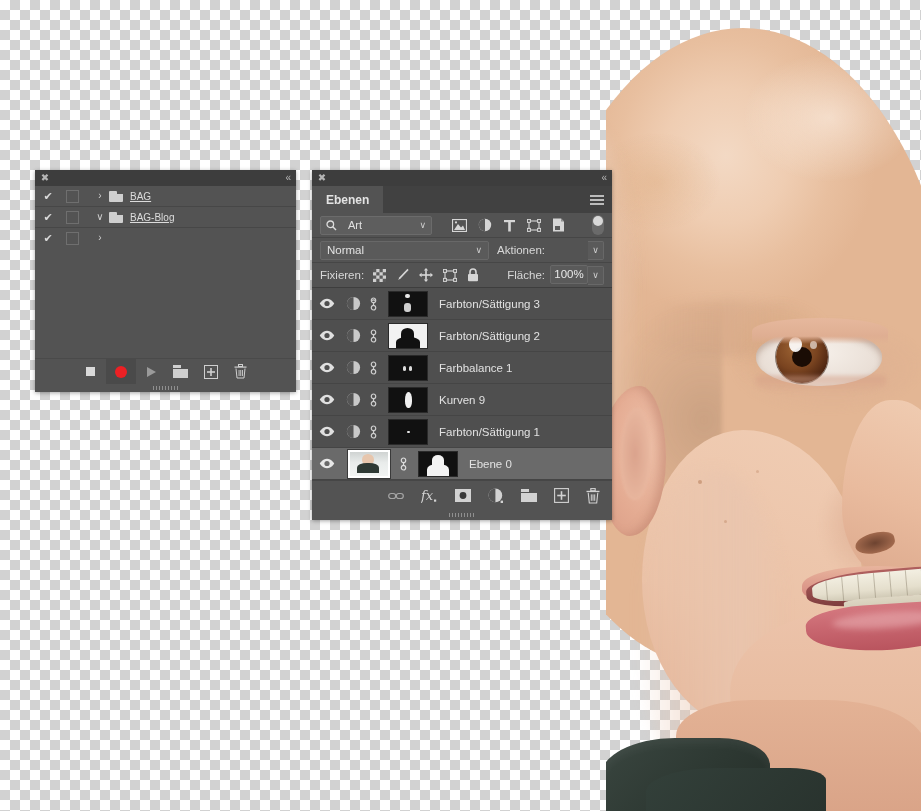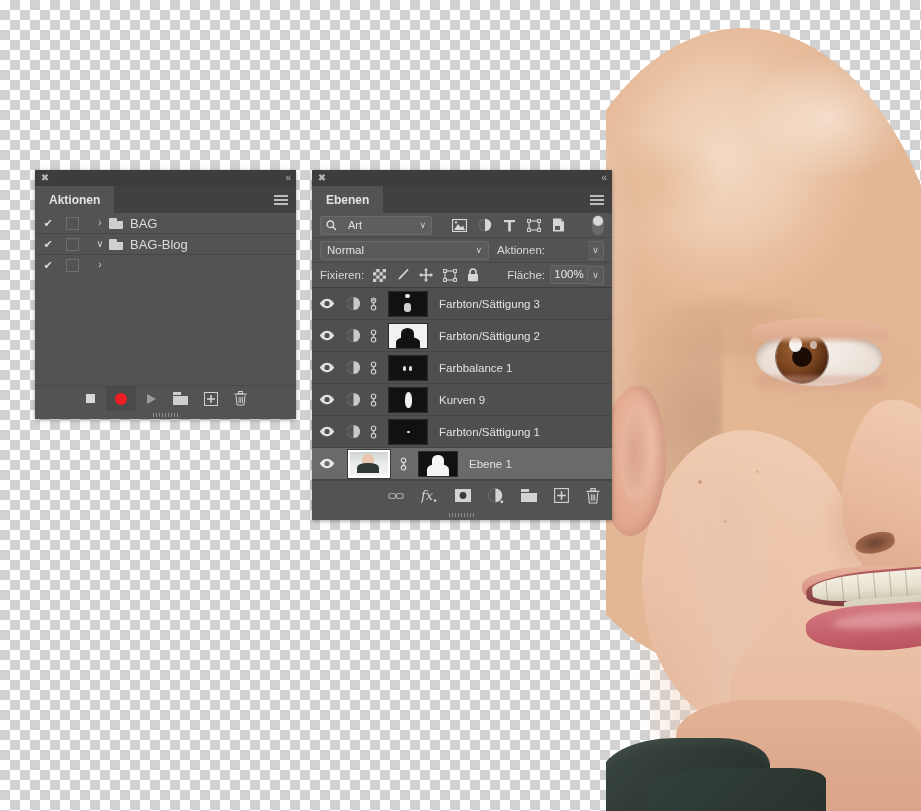--- a/index.html
+++ b/index.html
@@ -197,21 +197,21 @@
   #actions .body{background:#535353;height:172px;position:relative;}
   .act-row{height:20px;display:flex;align-items:center;position:relative;border-bottom:1px solid #474747;}
   .act-check{width:26px;text-align:center;color:#d9d9d9;font-size:11px;line-height:20px;}
   .act-box{width:11px;height:11px;border:1px solid #6f6f6f;background:#535353;margin-right:8px;}
   .act-boxwrap{width:30px;display:flex;align-items:center;justify-content:center;}
   .act-arrow{width:18px;text-align:center;color:#cfcfcf;font-size:10px;line-height:20px;}
   .folder{width:14px;height:11px;position:relative;margin-right:7px;}
   .folder b{position:absolute;left:0;bottom:0;width:14px;height:8px;background:#cfcfcf;display:block;border-radius:0 0 1px 1px;}
   .folder i{position:absolute;left:0;top:0;width:8px;height:3px;background:#cfcfcf;display:block;border-radius:1px 1px 0 0;}
   .folder.open b{height:8px;}
-  .act-label{color:#dcdcdc;font-size:13px;}
+  .act-label{color:#dcdcdc;font-size:10px;text-decoration:underline;}
   .act-label.hl{background:#6e6e6e;padding:2.5px 6px;border-radius:1px;color:#eaeaea;flex:1;margin-right:8px;}
   .act-footer{height:25px;background:#535353;display:flex;align-items:center;justify-content:center;gap:0;border-top:1px solid #4a4a4a;}
   .act-btn{width:30px;height:25px;display:flex;align-items:center;justify-content:center;cursor:pointer;}
   .act-btn.recbg{background:#4a4a4a;}
   .panel-grip{height:8px;background:#535353;position:relative;}
   .panel-grip .grip{position:absolute;left:50%;transform:translateX(-50%);top:2px;width:26px;height:4px;
      background:repeating-linear-gradient(90deg,#8f8f8f 0 1px,transparent 1px 3px);}
 
   
   #layers{left:312px;top:170px;width:300px;}
@@ -296,30 +296,20 @@
   <div class="freck" style="left:92px;top:480px;width:4px;height:4px;"></div>
   <div class="freck" style="left:118px;top:520px;width:3px;height:3px;opacity:.7"></div>
   <div class="freck" style="left:150px;top:470px;width:3px;height:3px;opacity:.6"></div>
 </div>
 
 <div class="panel" id="actions">
   <div class="panel-titlebar">
     <span class="tb-close">✖</span>
     <span class="tb-collapse">«</span>
   </div>
-  <div class="tabbar">
-    <div class="tab sel">
-      <span>Aktionen</span>
-    </div>
-    <div class="hamburger">
-        <i></i>
-        <i></i>
-        <i></i>
-      </div>
-  </div>
   <div class="body">
 
     <div class="act-row">
       <span class="act-check">✔</span>
       <span class="act-boxwrap">
           <span class="act-box"></span>
         </span>
       <span class="act-arrow">›</span>
       <span class="folder">
           <i></i>
@@ -681,21 +671,21 @@
             <rect x="2.3" y="1" width="4.4" height="4.6" rx="2.2" fill="none" stroke="#dcdcdc" stroke-width="1.2"></rect>
             <rect x="2.3" y="8.4" width="4.4" height="4.6" rx="2.2" fill="none" stroke="#dcdcdc" stroke-width="1.2"></rect>
             <line x1="4.5" y1="5.4" x2="4.5" y2="8.6" stroke="#dcdcdc" stroke-width="1.2"></line>
           </svg>
       </span>
       <span class="mask-gap"></span>
       <span class="mask-th">
         <span style="position:absolute;left:13px;top:3px;width:12px;height:10px;background:#f4f4f4;border-radius:50% 50% 0 0;"></span>
         <span style="position:absolute;left:8px;top:12px;width:22px;height:12px;background:#f4f4f4;border-radius:45% 45% 0 0;"></span>
       </span>
-      <span class="lay-name">Ebene 1</span>
+      <span class="lay-name">Ebene 0</span>
     </div>
   </div>
 
   <div class="lfooter">
     <span class="lfbtn">
       <svg width="16" height="10" viewBox="0 0 16 10">
           <rect x="0.7" y="2.5" width="7" height="5" rx="2.5" fill="none" stroke="#a6a6a6" stroke-width="1.2"></rect>
           <rect x="8.3" y="2.5" width="7" height="5" rx="2.5" fill="none" stroke="#a6a6a6" stroke-width="1.2"></rect>
         </svg>
     </span>

